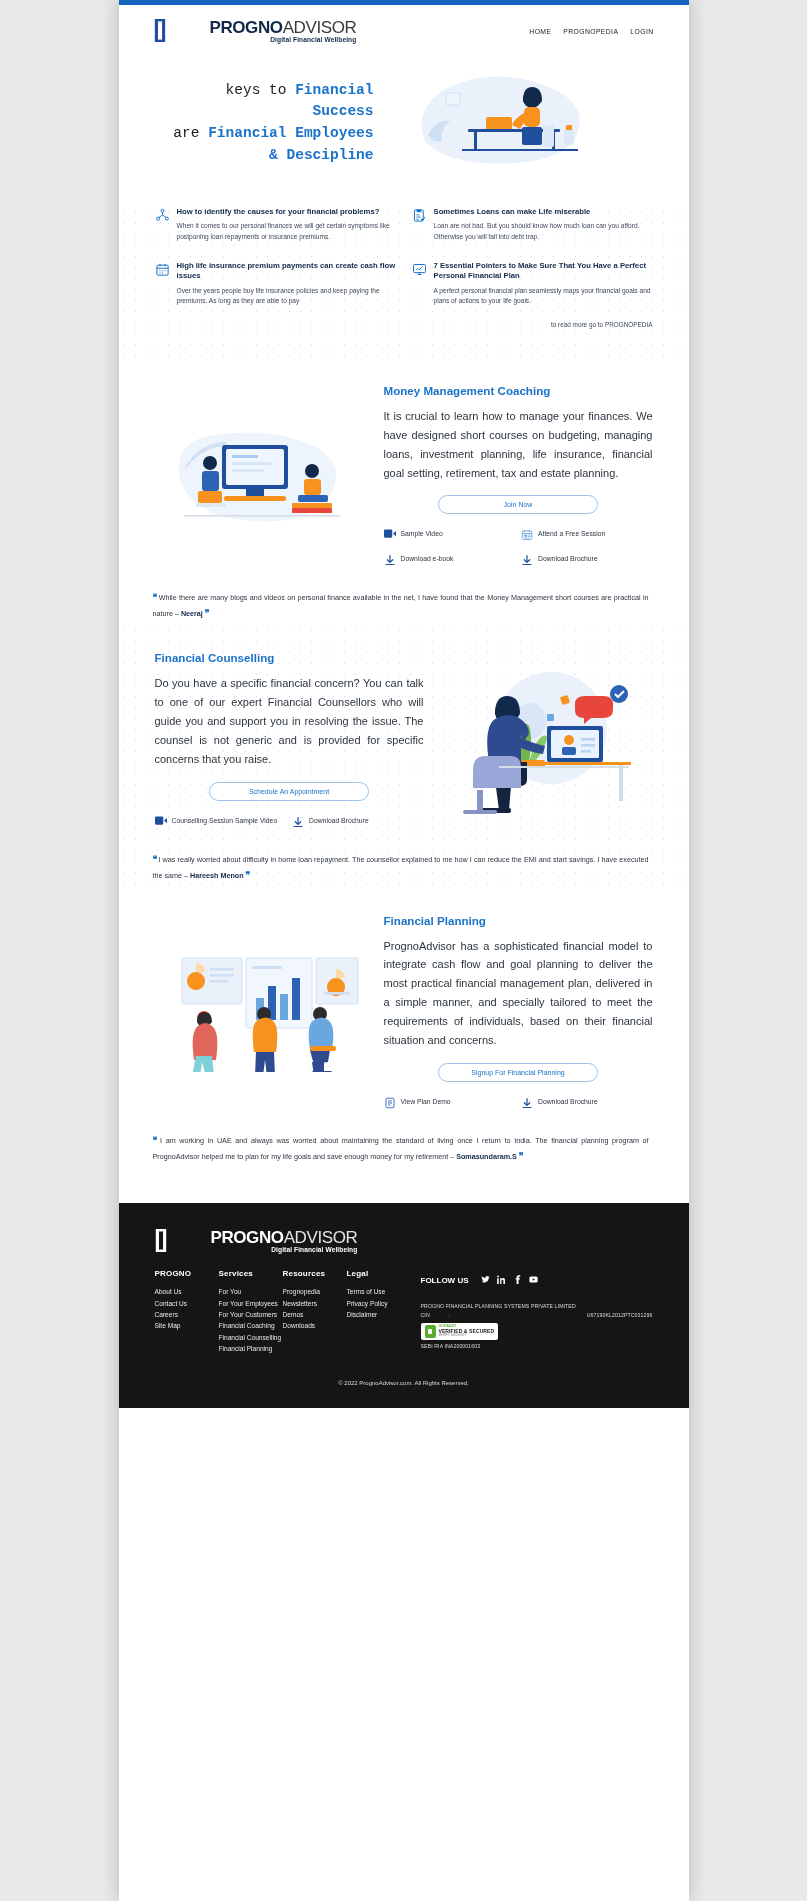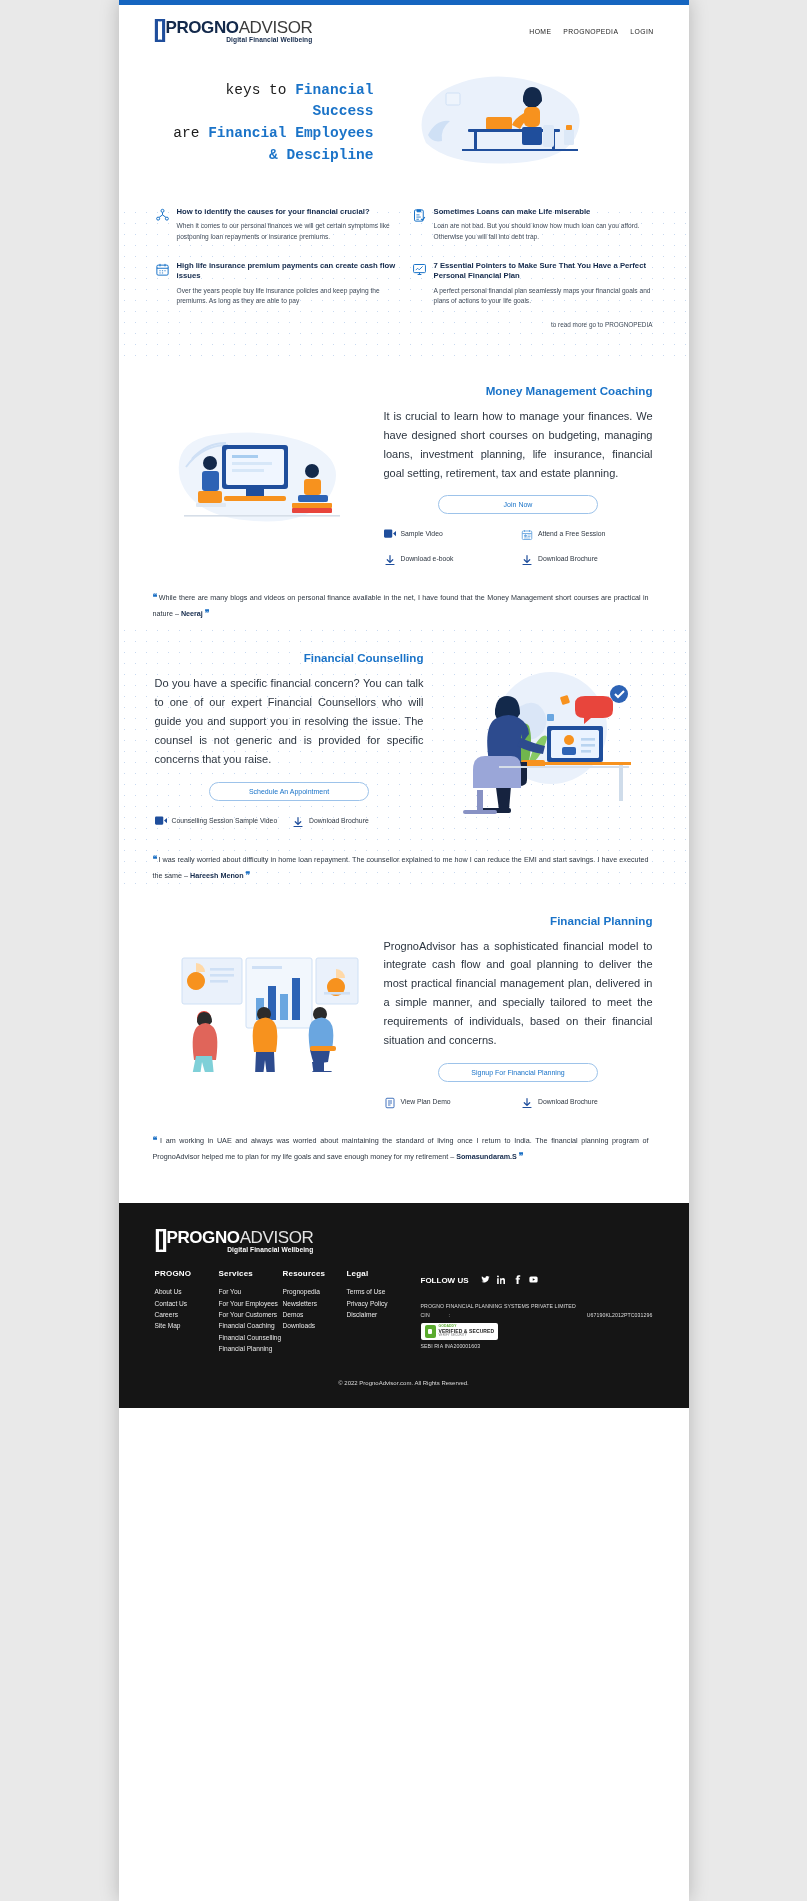--- a/index.html
+++ b/index.html
@@ -13,21 +13,21 @@
     width:570px; background:#ffffff; position:relative;
     box-shadow:0 0 18px rgba(0,0,0,0.22);
     overflow:hidden;
   }
   .topbar { height:5px; background:#1565c0; width:100%; }
 
   
   .header { height:52px; display:flex; align-items:center; padding:0 35px; }
   .logo-wrap { display:flex; align-items:flex-start; }
   .logo-bracket { color:#1f4e9c; font-size:24px; font-weight:700; line-height:19px; letter-spacing:-3px; margin-right:2px; }
-  .logo-txt { line-height:1; }
+  .logo-txt { line-height:1;padding-left:44px; }
   .logo-main { font-size:17px; letter-spacing:-0.4px; }
   .logo-main .b { font-weight:700; color:#13294b; }
   .logo-main .l { font-weight:400; color:#3b3b3b; }
   .logo-sub { font-size:6.6px; font-weight:700; color:#13294b; text-align:right; margin-top:1px; letter-spacing:0.1px;}
   .nav { margin-left:auto; display:flex; gap:12px; }
   .nav a { font-size:6.8px; color:#222; text-decoration:none; letter-spacing:0.4px; }
 
   
   .hero { display:flex; align-items:center; padding:16px 40px 34px 40px;font-family:Liberation Mono, monospace; }
   .hero-text { width:215px; text-align:right; font-size:14.5px; line-height:1.5; color:#1b1b1b; font-weight:400;}
@@ -45,21 +45,21 @@
   .kcard { display:flex; gap:7px; }
   .kicon { width:15px; flex:0 0 15px; padding-top:1px; }
   .kbody h4 { font-size:7.7px; color:#13294b; font-weight:700; line-height:1.35; margin-bottom:4px;}
   .kbody p { font-size:6.6px; color:#3f4a58; line-height:1.62; }
   .readmore { text-align:right; font-size:6.4px; color:#3f4a58; padding:8px 36px 30px 0; }
 
   
   .block { display:flex; align-items:center; padding:26px 36px 8px; gap:14px; }
   .blk-art { width:215px; display:flex; justify-content:center; align-items:center;}
   .blk-copy { flex:1; }
-  .blk-copy h3 { font-size:11.6px; color:#1a73c8; font-weight:600; text-align:right; margin-bottom:10px; }
+  .blk-copy h3 { font-size:11.6px; color:#1a73c8; font-weight:600; text-align:left; margin-bottom:10px; }
   .blk-copy p { font-size:11px; line-height:1.72; color:#2c3540; text-align:justify; }
   .cta-wrap { display:flex; justify-content:center; margin-top:13px; }
   .cta {
     border:1px solid #9dc3ea; border-radius:14px; background:#fff;
     color:#1a73c8; font-size:7px; padding:5px 0; width:160px; text-align:center;
     cursor:pointer;
   }
   .links { display:grid; grid-template-columns:1fr 1fr; gap:10px 6px; margin-top:15px; }
   .lnk { display:flex; align-items:flex-start; gap:5px; font-size:6.8px; color:#2c3540; line-height:1.35; }
   .lnk .gi { flex:0 0 12px; width:12px; }
@@ -159,21 +159,21 @@
       <div class="kcard">
         <div class="kicon">
           <svg width="15" height="15" viewBox="0 0 24 24" fill="none" stroke="#1a73c8" stroke-width="1.6">
             <circle cx="12" cy="4.5" r="2.4"></circle>
               <circle cx="5" cy="17" r="2.4"></circle>
               <circle cx="19" cy="17" r="2.4"></circle>
             <path d="M12 7v4M12 11L6.5 15M12 11l5.5 4"></path>
           </svg>
         </div>
         <div class="kbody">
-          <h4>How to identify the causes for your financial crucial?</h4>
+          <h4>How to identify the causes for your financial problems?</h4>
           <p>When it comes to our personal finances we will get certain symptoms like postponing loan repayments or insurance premiums.</p>
         </div>
       </div>
 
       <div class="kcard">
         <div class="kicon">
           <svg width="15" height="15" viewBox="0 0 24 24" fill="none" stroke="#1a73c8" stroke-width="1.6">
             <rect x="4" y="3" width="14" height="18" rx="2"></rect>
               <path d="M8 3h6v3H8z" fill="#1a73c8"></path>
             <path d="M7 11h5M7 14.5h7M7 18h4" stroke-width="1.4"></path>

